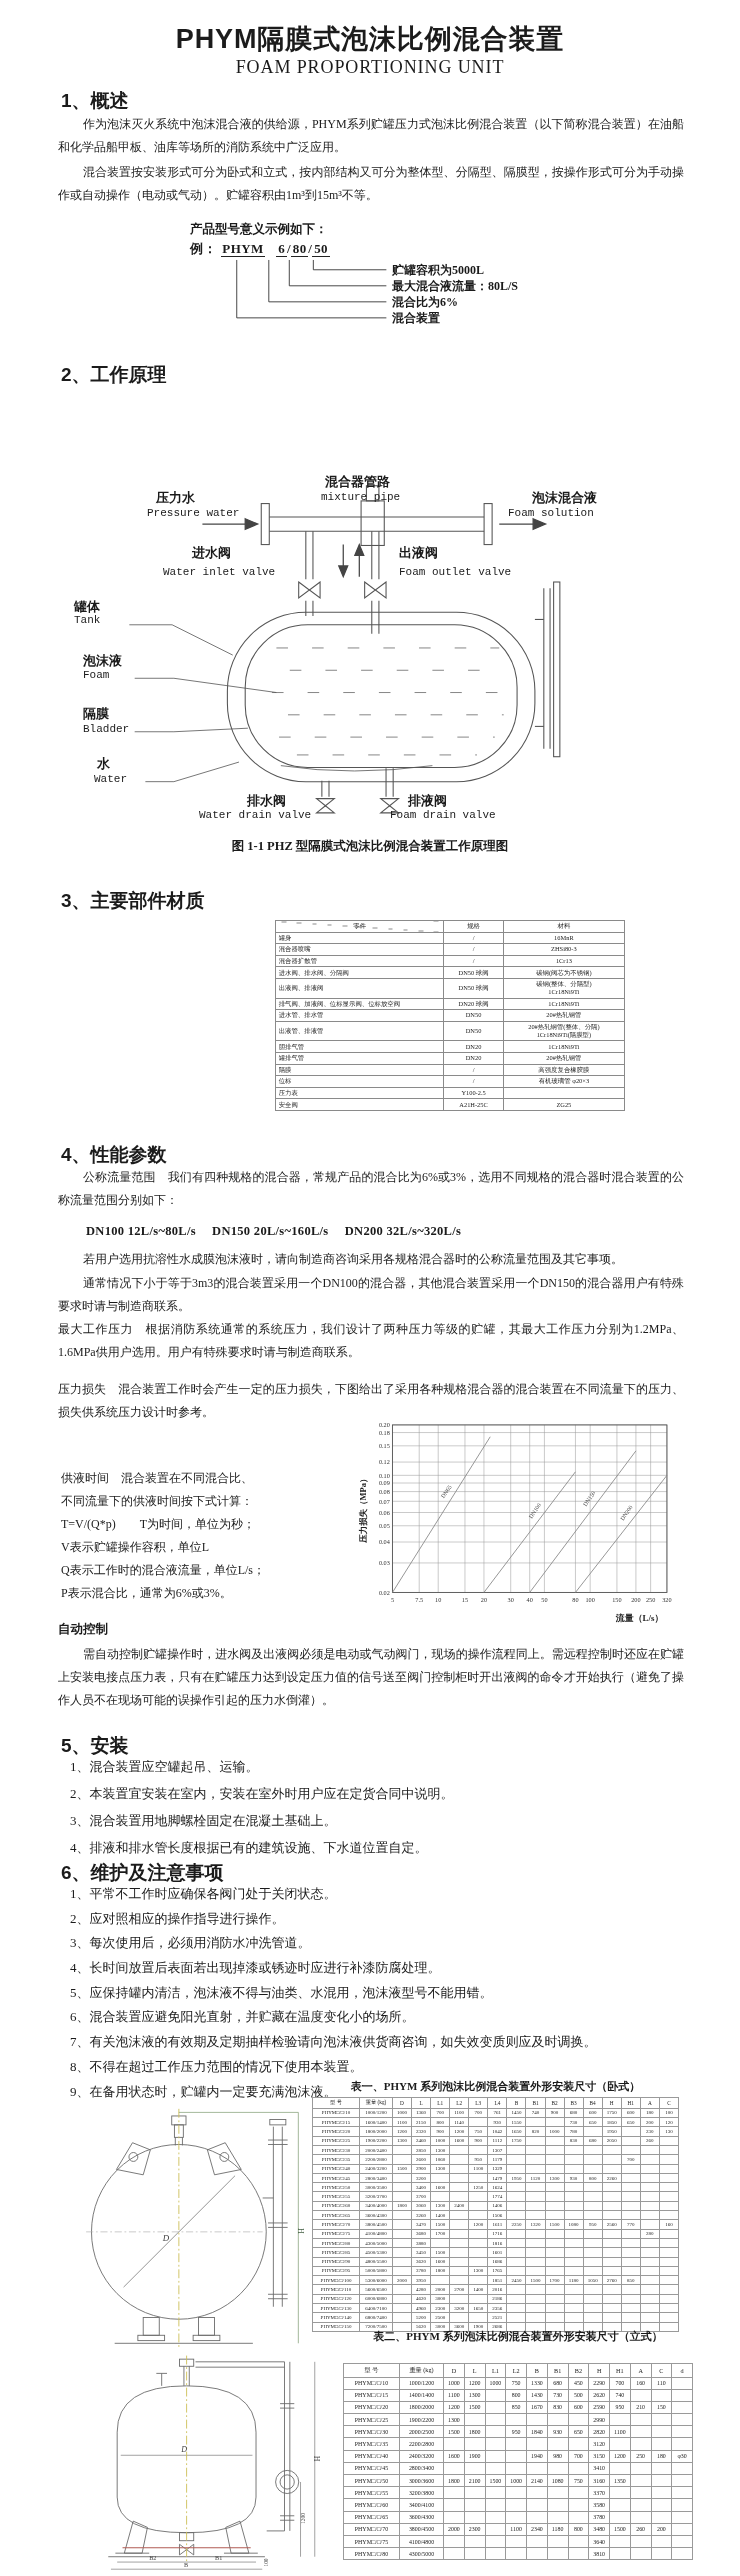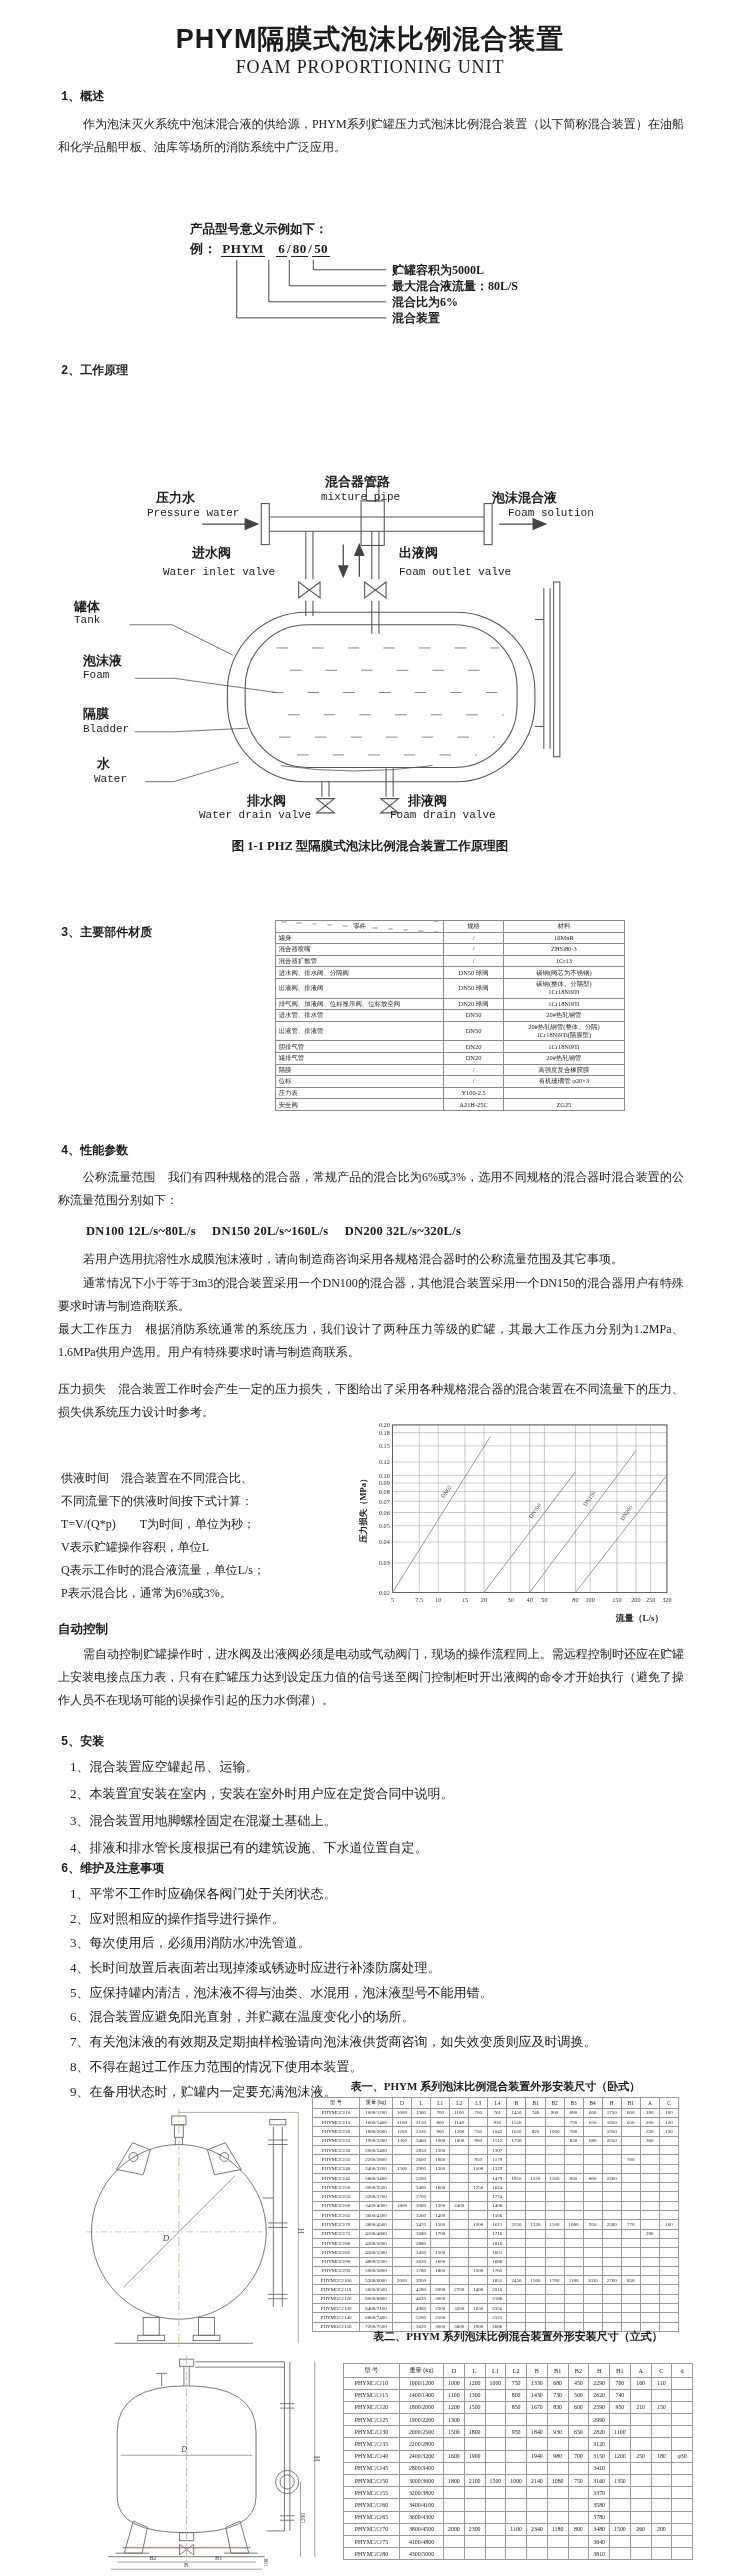--- a/index.html
+++ b/index.html
@@ -3,21 +3,21 @@
 <meta charset="utf-8">
 <style>
   html,body{margin:0;padding:0;background:#f4f4f2;}
   .page{width:740px;height:2576px;position:relative;background:#ffffff;margin:0 auto;
         font-family:"Liberation Serif","DejaVu Sans",serif;color:#1b1b1b;overflow:hidden;
         box-shadow:0 0 3.6px #ccc;}
   .abs{position:absolute;}
   .title{width:100%;text-align:center;font-family:"Liberation Sans","DejaVu Sans",sans-serif;
          font-weight:bold;font-size:27px;letter-spacing:0.9px;}
   .subtitle{width:100%;text-align:center;font-size:18px;letter-spacing:0.9px;}
-  .h{font-family:Liberation Mono, monospace;font-weight:bold;font-size:12px;text-align:center;}
+  .h{font-family:Liberation Sans, sans-serif;font-weight:bold;font-size:19px;text-align:center;}
   .para{left:58px;width:626px;font-size:12px;line-height:23px;text-align:justify;}
   .indent{text-indent:25px;}
   .u{border-bottom:1.1px solid #222;padding:0 1.8px;}
   .model-intro{position:absolute;left:7.1px;top:1.8px;font-size:12.5px;font-weight:600;}
   .model-line{position:absolute;left:7.1px;top:21.4px;font-size:13px;font-weight:600;letter-spacing:0.4px;}
   .mlabel{position:absolute;left:209px;font-size:12px;font-weight:600;white-space:nowrap;}
   .dl-cn{font-size:13px;font-weight:600;white-space:nowrap;}
   .dl-en{font-family:"Liberation Mono","DejaVu Sans Mono",monospace;font-size:11px;white-space:nowrap;}
   .figcap{width:100%;text-align:center;font-size:12.5px;font-weight:bold;}
   .mat{width:350px;border-collapse:collapse;font-size:6.4px;line-height:1.25;}
@@ -50,20 +50,21 @@
 </head>
 <body>
 
 <div class="page">
 
   <div class="abs title" style="top:21.4px;left:0;">PHYM隔膜式泡沫比例混合装置</div>
   <div class="abs subtitle" style="top:57px;left:0;">FOAM PROPORTIONING UNIT</div>
 
   <div class="abs h" style="top:88px;left:61px;">1、概述</div>
   <div class="abs para indent" style="top:113px;">作为泡沫灭火系统中泡沫混合液的供给源，PHYM系列贮罐压力式泡沫比例混合装置（以下简称混合装置）在油船和化学品船甲板、油库等场所的消防系统中广泛应用。</div>
+  <div class="abs para indent" style="top:161px;">混合装置按安装形式可分为卧式和立式，按内部结构又可分为整体型、分隔型、隔膜型，按操作形式可分为手动操作或自动操作（电动或气动）。贮罐容积由1m³到15m³不等。</div>
 
   <div class="abs" style="left:183px;top:219px;width:486px;height:114px;">
     <div class="model-intro">产品型号意义示例如下：</div>
     <div class="model-line">
       <span>例：</span>
       <span class="u">PHYM</span>
       <span>&nbsp;</span>
       <span class="u">6</span><span>/</span><span class="u">80</span><span>/</span><span class="u">50</span>
     </div>
     <svg class="abs" style="left:0;top:0;" width="486" height="114" viewBox="0 0 545 128">
@@ -151,21 +152,21 @@
         <polyline points="80,186 128,186 196,220"></polyline>
         <polyline points="86,246 130,246 245,262"></polyline>
         <polyline points="86,306 130,306 213,302"></polyline>
         <polyline points="98,362 130,362 203,340"></polyline>
       </g>
     </svg>
     <div class="abs dl-cn" style="left:267px;top:14.3px;">混合器管路</div>
     <div class="abs dl-en" style="left:263px;top:32px;">mixture pipe</div>
     <div class="abs dl-cn" style="left:98px;top:30px;">压力水</div>
     <div class="abs dl-en" style="left:89px;top:48px;">Pressure water</div>
-    <div class="abs dl-cn" style="left:434px;top:30px;">泡沫混合液</div>
+    <div class="abs dl-cn" style="left:474px;top:30px;">泡沫混合液</div>
     <div class="abs dl-en" style="left:450px;top:48px;">Foam solution</div>
     <div class="abs dl-cn" style="left:134px;top:85px;">进水阀</div>
     <div class="abs dl-en" style="left:105px;top:107px;">Water inlet valve</div>
     <div class="abs dl-cn" style="left:341px;top:85px;">出液阀</div>
     <div class="abs dl-en" style="left:341px;top:107px;">Foam outlet valve</div>
     <div class="abs dl-cn" style="left:16px;top:139px;">罐体</div>
     <div class="abs dl-en" style="left:16px;top:155px;">Tank</div>
     <div class="abs dl-cn" style="left:25px;top:193px;">泡沫液</div>
     <div class="abs dl-en" style="left:25px;top:210px;">Foam</div>
     <div class="abs dl-cn" style="left:25px;top:246px;">隔膜</div>
@@ -173,21 +174,21 @@
     <div class="abs dl-cn" style="left:39px;top:296px;">水</div>
     <div class="abs dl-en" style="left:36px;top:314px;">Water</div>
     <div class="abs dl-cn" style="left:189px;top:333px;">排水阀</div>
     <div class="abs dl-en" style="left:141px;top:350px;">Water drain valve</div>
     <div class="abs dl-cn" style="left:350px;top:333px;">排液阀</div>
     <div class="abs dl-en" style="left:332px;top:350px;">Foam drain valve</div>
   </div>
 
   <div class="abs figcap" style="top:838px;left:0;">图 1-1 PHZ 型隔膜式泡沫比例混合装置工作原理图</div>
 
-  <div class="abs h" style="top:888px;left:61px;margin-top:36px;">3、主要部件材质</div>
+  <div class="abs h" style="top:888px;left:61px;">3、主要部件材质</div>
   <table class="abs mat" style="left:275px;top:920px;">
       <thead>
         <tr>
           <th class="diag">零件</th>
           <th>规格</th>
           <th>材料</th>
         </tr>
       </thead>
       <tbody>
         <tr>

